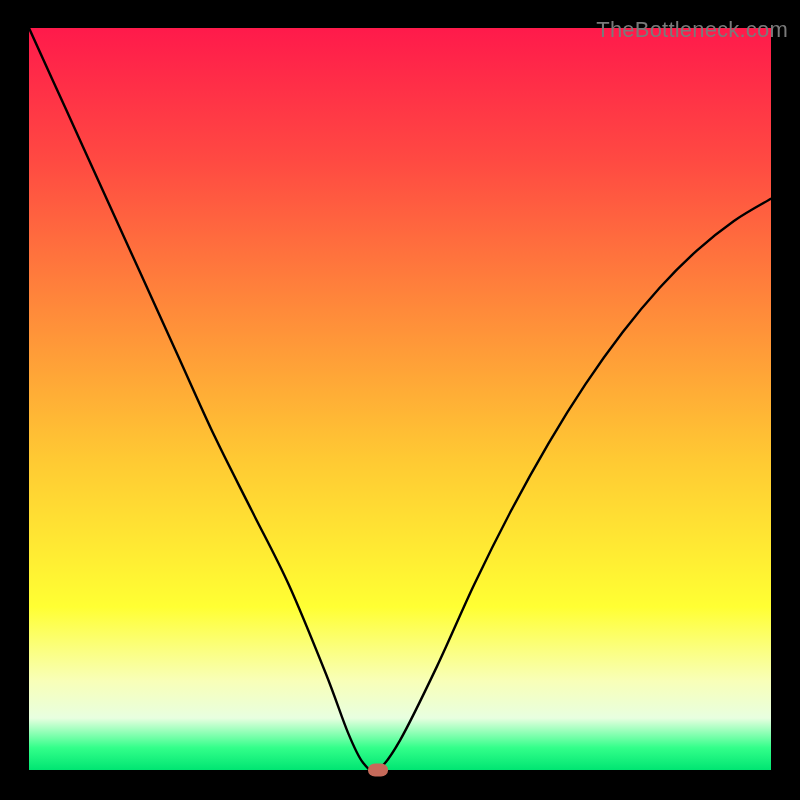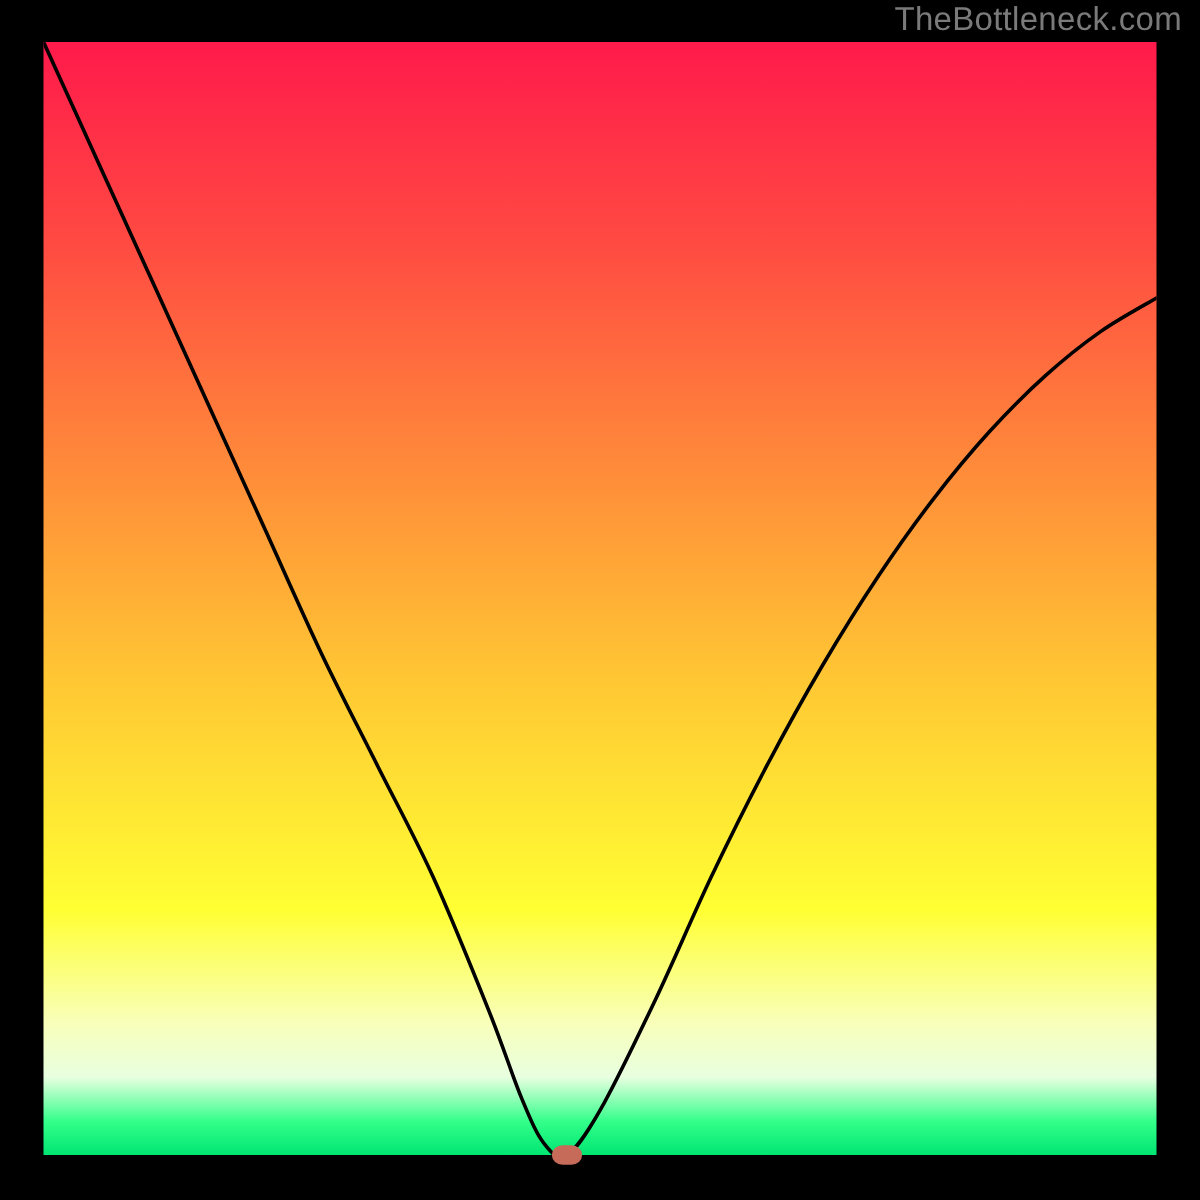--- a/index.html
+++ b/index.html
@@ -24,21 +24,21 @@
       #ffc933 58%,
       #ffff33 78%,
       #f8ffb8 88%,
       #e8ffe0 93%,
       #33ff8a 97%,
       #00e572 100%
     );
   }
   .watermark {
     position: absolute;
-    top: 0;
+    top: 17px;
     right: 12px;
     color: #7a7a7a;
     font-size: 22px;
     font-weight: 500;
     letter-spacing: 0.2px;
     user-select: none;
   }
   svg.curve {
     position: absolute;
     left: 0;

